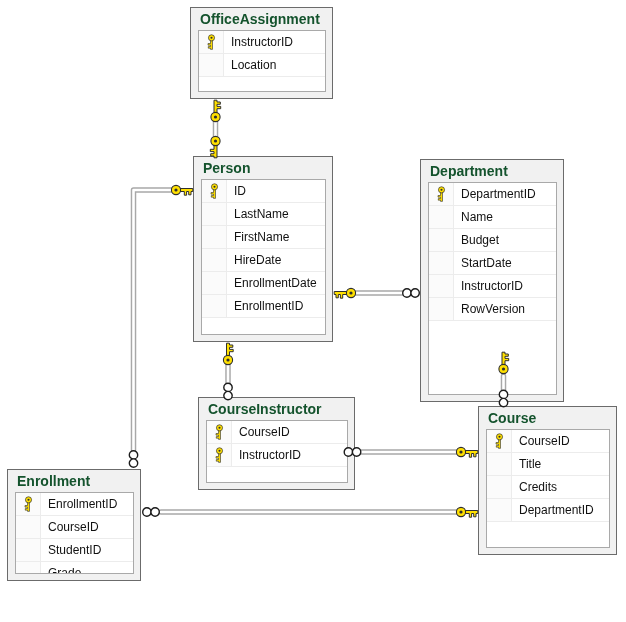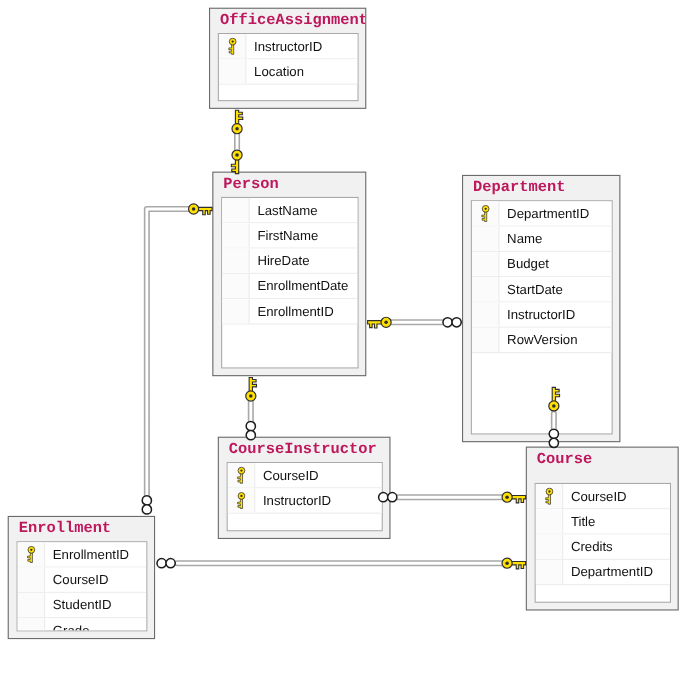--- a/index.html
+++ b/index.html
@@ -5,22 +5,22 @@
   html,body{margin:0;padding:0;}
   body{
     width:626px;height:622px;position:relative;background:#ffffff;
     font-family:"Liberation Sans",sans-serif;overflow:hidden;
   }
   .tbl{
     position:absolute;background:#f1f1f1;border:1.5px solid #6b6b6b;
     box-sizing:border-box;display:flex;flex-direction:column;
   }
   .tbl-title{
-    flex:0 0 auto;font-weight:bold;font-size:14px;color:#be185d;
-    padding:3px 2px 3px 9px;white-space:nowrap;overflow:hidden;font-family:Liberation Mono, monospace;
+    flex:0 0 auto;font-weight:bold;font-size:14px;color:#14532d;
+    padding:3px 2px 3px 9px;white-space:nowrap;overflow:hidden;
   }
   .grid{
     flex:1 1 auto;margin:0 6px 6px 7px;background:#ffffff;
     border:1px solid #a9a9a9;overflow:hidden;
   }
   .row{
     display:flex;align-items:center;height:23px;box-sizing:border-box;
     border-bottom:1px solid #ececec;background:#ffffff;
   }
   .keycell{
@@ -30,21 +30,21 @@
   }
   .colname{
     font-size:12px;color:#111;padding-left:7px;white-space:nowrap;overflow:hidden;
   }
   
   .t-oa     {left:190px;top:7px;  width:143px;height:92px;}
   .t-person {left:193px;top:156px;width:140px;height:186px;}
   .t-dept   {left:420px;top:159px;width:144px;height:243px;}
   .t-ci     {left:198px;top:397px;width:157px;height:93px;}
   .t-enr    {left:7px;  top:469px;width:134px;height:112px;}
-  .t-course {left:478px;top:406px;width:139px;height:149px;gap:10px;}
+  .t-course {left:478px;top:406px;width:139px;height:149px;}
   svg.overlay{position:absolute;left:0;top:0;pointer-events:none;}
   .c-outer{fill:none;stroke:#a8a8a8;stroke-width:5.5;stroke-linecap:round;stroke-linejoin:round;}
   .c-inner{fill:none;stroke:#ffffff;stroke-width:2.6;stroke-linecap:round;stroke-linejoin:round;}
 </style>
 </head>
 <body>
 
 <div class="tbl t-oa">
   <div class="tbl-title">OfficeAssignment</div>
   <div class="grid">
@@ -64,20 +64,32 @@
         <span class="keycell"></span>
         <span class="colname">Location</span>
       </div>
     </div>
 </div>
 
 <div class="tbl t-person">
   <div class="tbl-title">Person</div>
   <div class="grid">
       <div class="row">
+        <span class="keycell">
+          <svg viewBox="-6 -0.5 12 23" width="9" height="16">
+            <g transform="rotate(90)">
+              <path d="M9 -1.4 H21.6 V1.4 H19.9 V4.6 H17.6 V1.4 H15.5 V5 H13.2 V1.4 H9 Z" fill="#ffe000" stroke="#2e2e2e" stroke-width="0.9"></path>
+              <circle cx="5" cy="0" r="4.4" fill="#ffe000" stroke="#2e2e2e" stroke-width="1"></circle>
+              <circle cx="5" cy="0" r="1.5" fill="#2e2e2e"></circle>
+            </g>
+          </svg>
+        </span>
+        <span class="colname">ID</span>
+      </div>
+      <div class="row">
         <span class="keycell"></span>
         <span class="colname">LastName</span>
       </div>
       <div class="row">
         <span class="keycell"></span>
         <span class="colname">FirstName</span>
       </div>
       <div class="row">
         <span class="keycell"></span>
         <span class="colname">HireDate</span>

